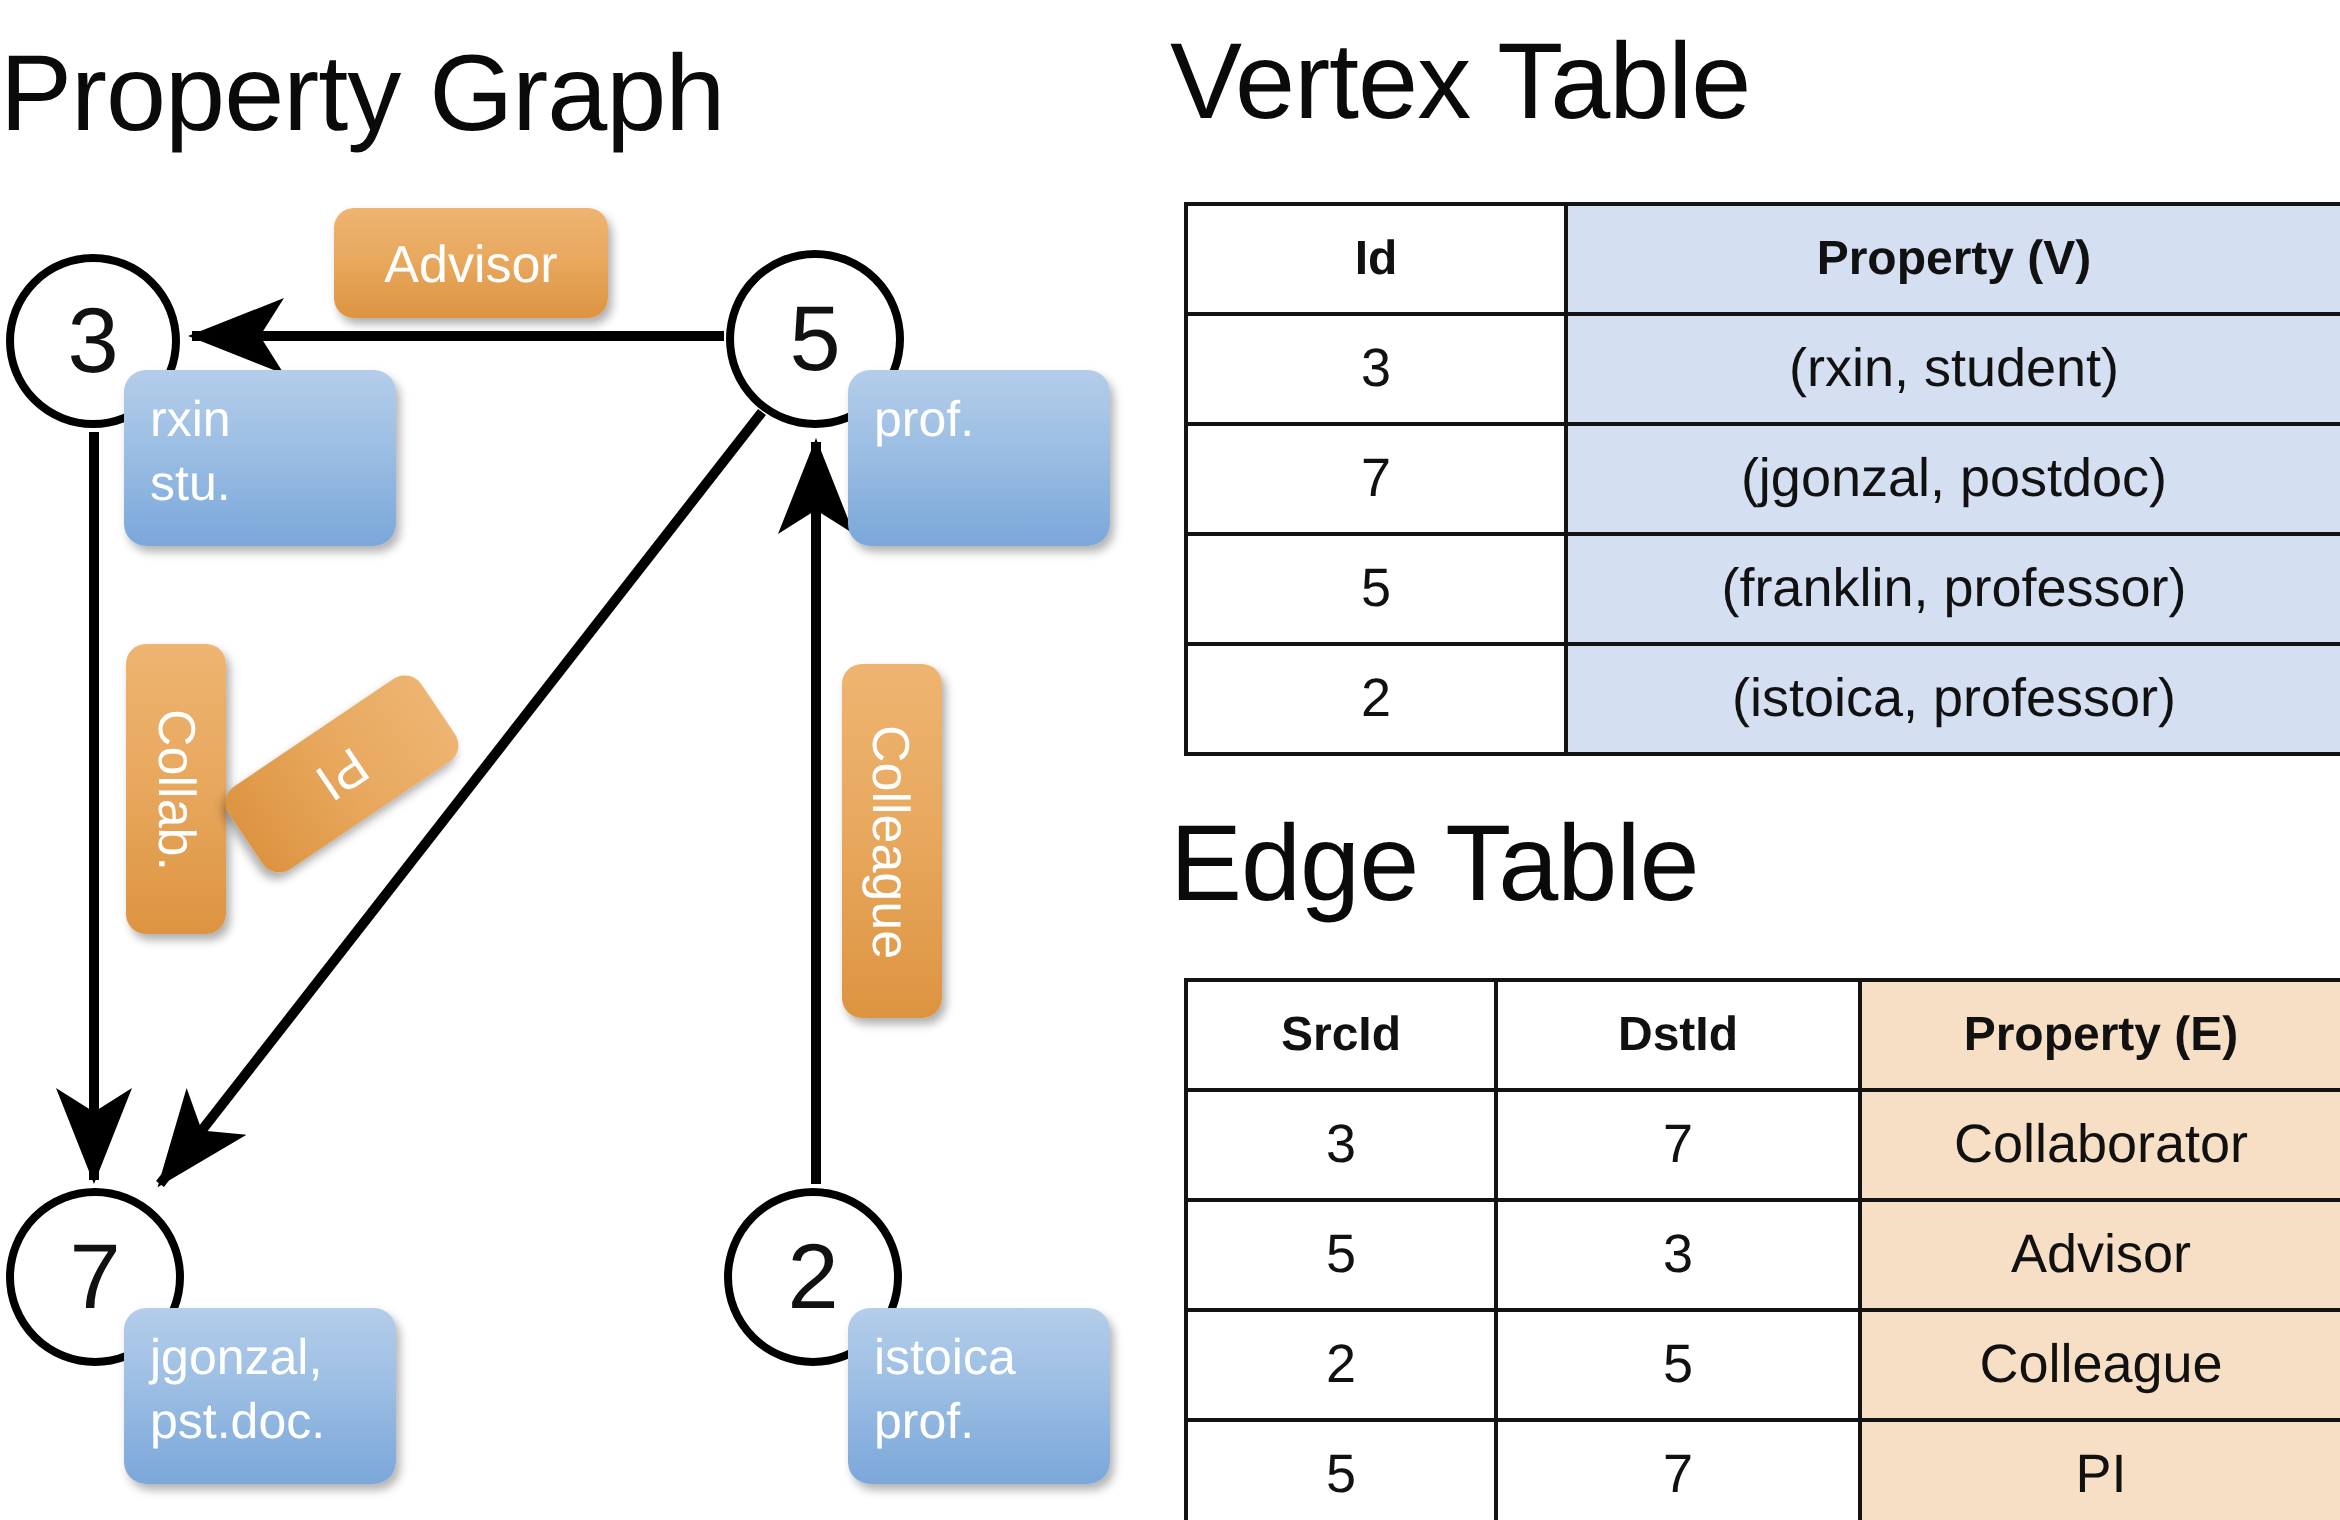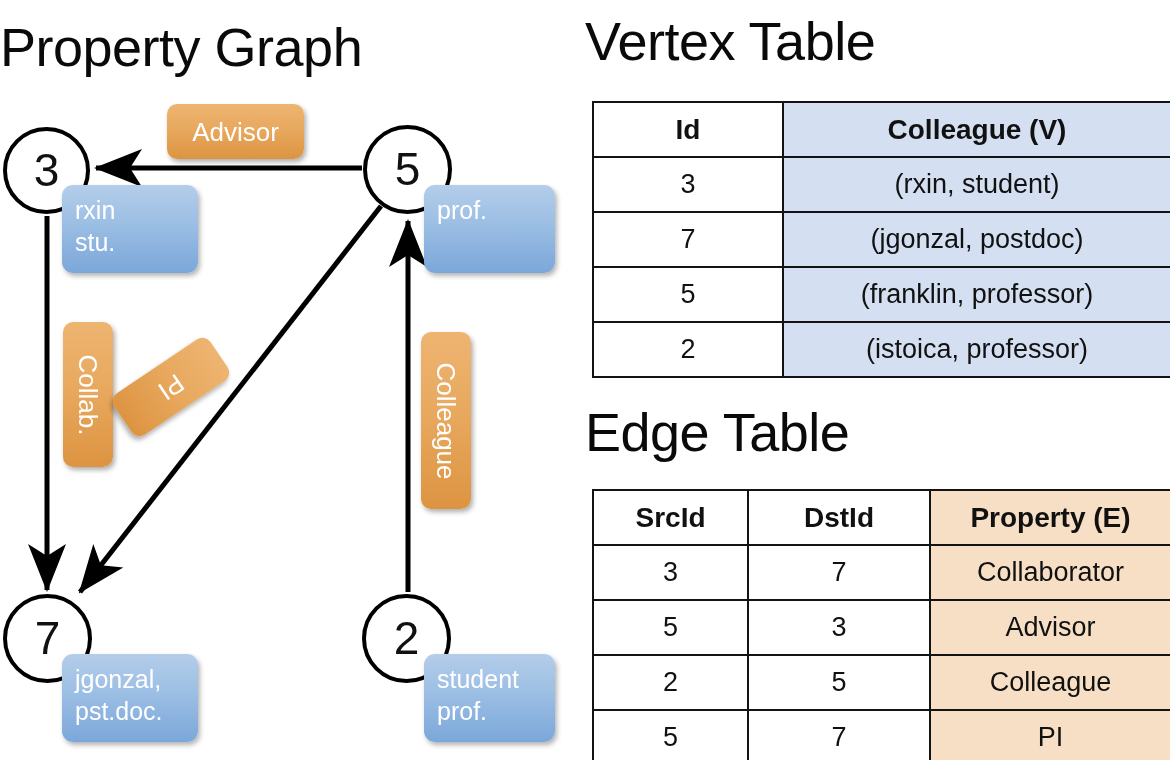--- a/index.html
+++ b/index.html
@@ -118,21 +118,21 @@
     font-weight: 400;
     font-size: 27px;
     color: #111111;
     padding: 0;
     height: 53px;
     line-height: 53px;
     white-space: nowrap;
   }
   .data-table th {
     font-weight: bold;
-    font-size: 28px;
+    font-size: 24px;
   }
   .cell-white { background: #ffffff; }
   .cell-blue  { background: #d4dff1; }
   .cell-peach { background: #f6dfc4; }
 
   #vertex-table { left: 592px; top: 101px; width: 578px; }
   #vertex-table col.c-id   { width: 190px; }
   #vertex-table col.c-prop { width: 388px; }
 
   #edge-table { left: 592px; top: 489px; width: 578px; }
@@ -185,21 +185,21 @@
     <span>stu.</span>
   </div>
   <div class="prop-box" id="prop-5" style="left:424px; top:185px; width:131px; height:88px;">
     <span>prof.</span>
   </div>
   <div class="prop-box" id="prop-7" style="left:62px; top:654px; width:136px; height:88px;">
     <span>jgonzal,</span>
     <span>pst.doc.</span>
   </div>
   <div class="prop-box" id="prop-2" style="left:424px; top:654px; width:131px; height:88px;">
-    <span>student</span>
+    <span>istoica</span>
     <span>prof.</span>
   </div>
 
   <div class="edge-label" id="label-advisor" style="left:167px; top:104px; width:137px; height:55px;">
     <span>Advisor</span>
   </div>
 
   <div class="edge-label vertical-text" id="label-collab" style="left:63px; top:322px; width:50px; height:145px;">
     <span>Collab.</span>
   </div>
@@ -214,21 +214,21 @@
 </div>
 
 <table class="data-table" id="vertex-table">
   <colgroup>
       <col class="c-id">
       <col class="c-prop">
     </colgroup>
   <thead>
     <tr>
       <th class="cell-white">Id</th>
-      <th class="cell-blue">Colleague (V)</th>
+      <th class="cell-blue">Property (V)</th>
     </tr>
   </thead>
   <tbody>
     <tr>
       <td class="cell-white">3</td>
       <td class="cell-blue">(rxin, student)</td>
     </tr>
     <tr>
       <td class="cell-white">7</td>
       <td class="cell-blue">(jgonzal, postdoc)</td>

